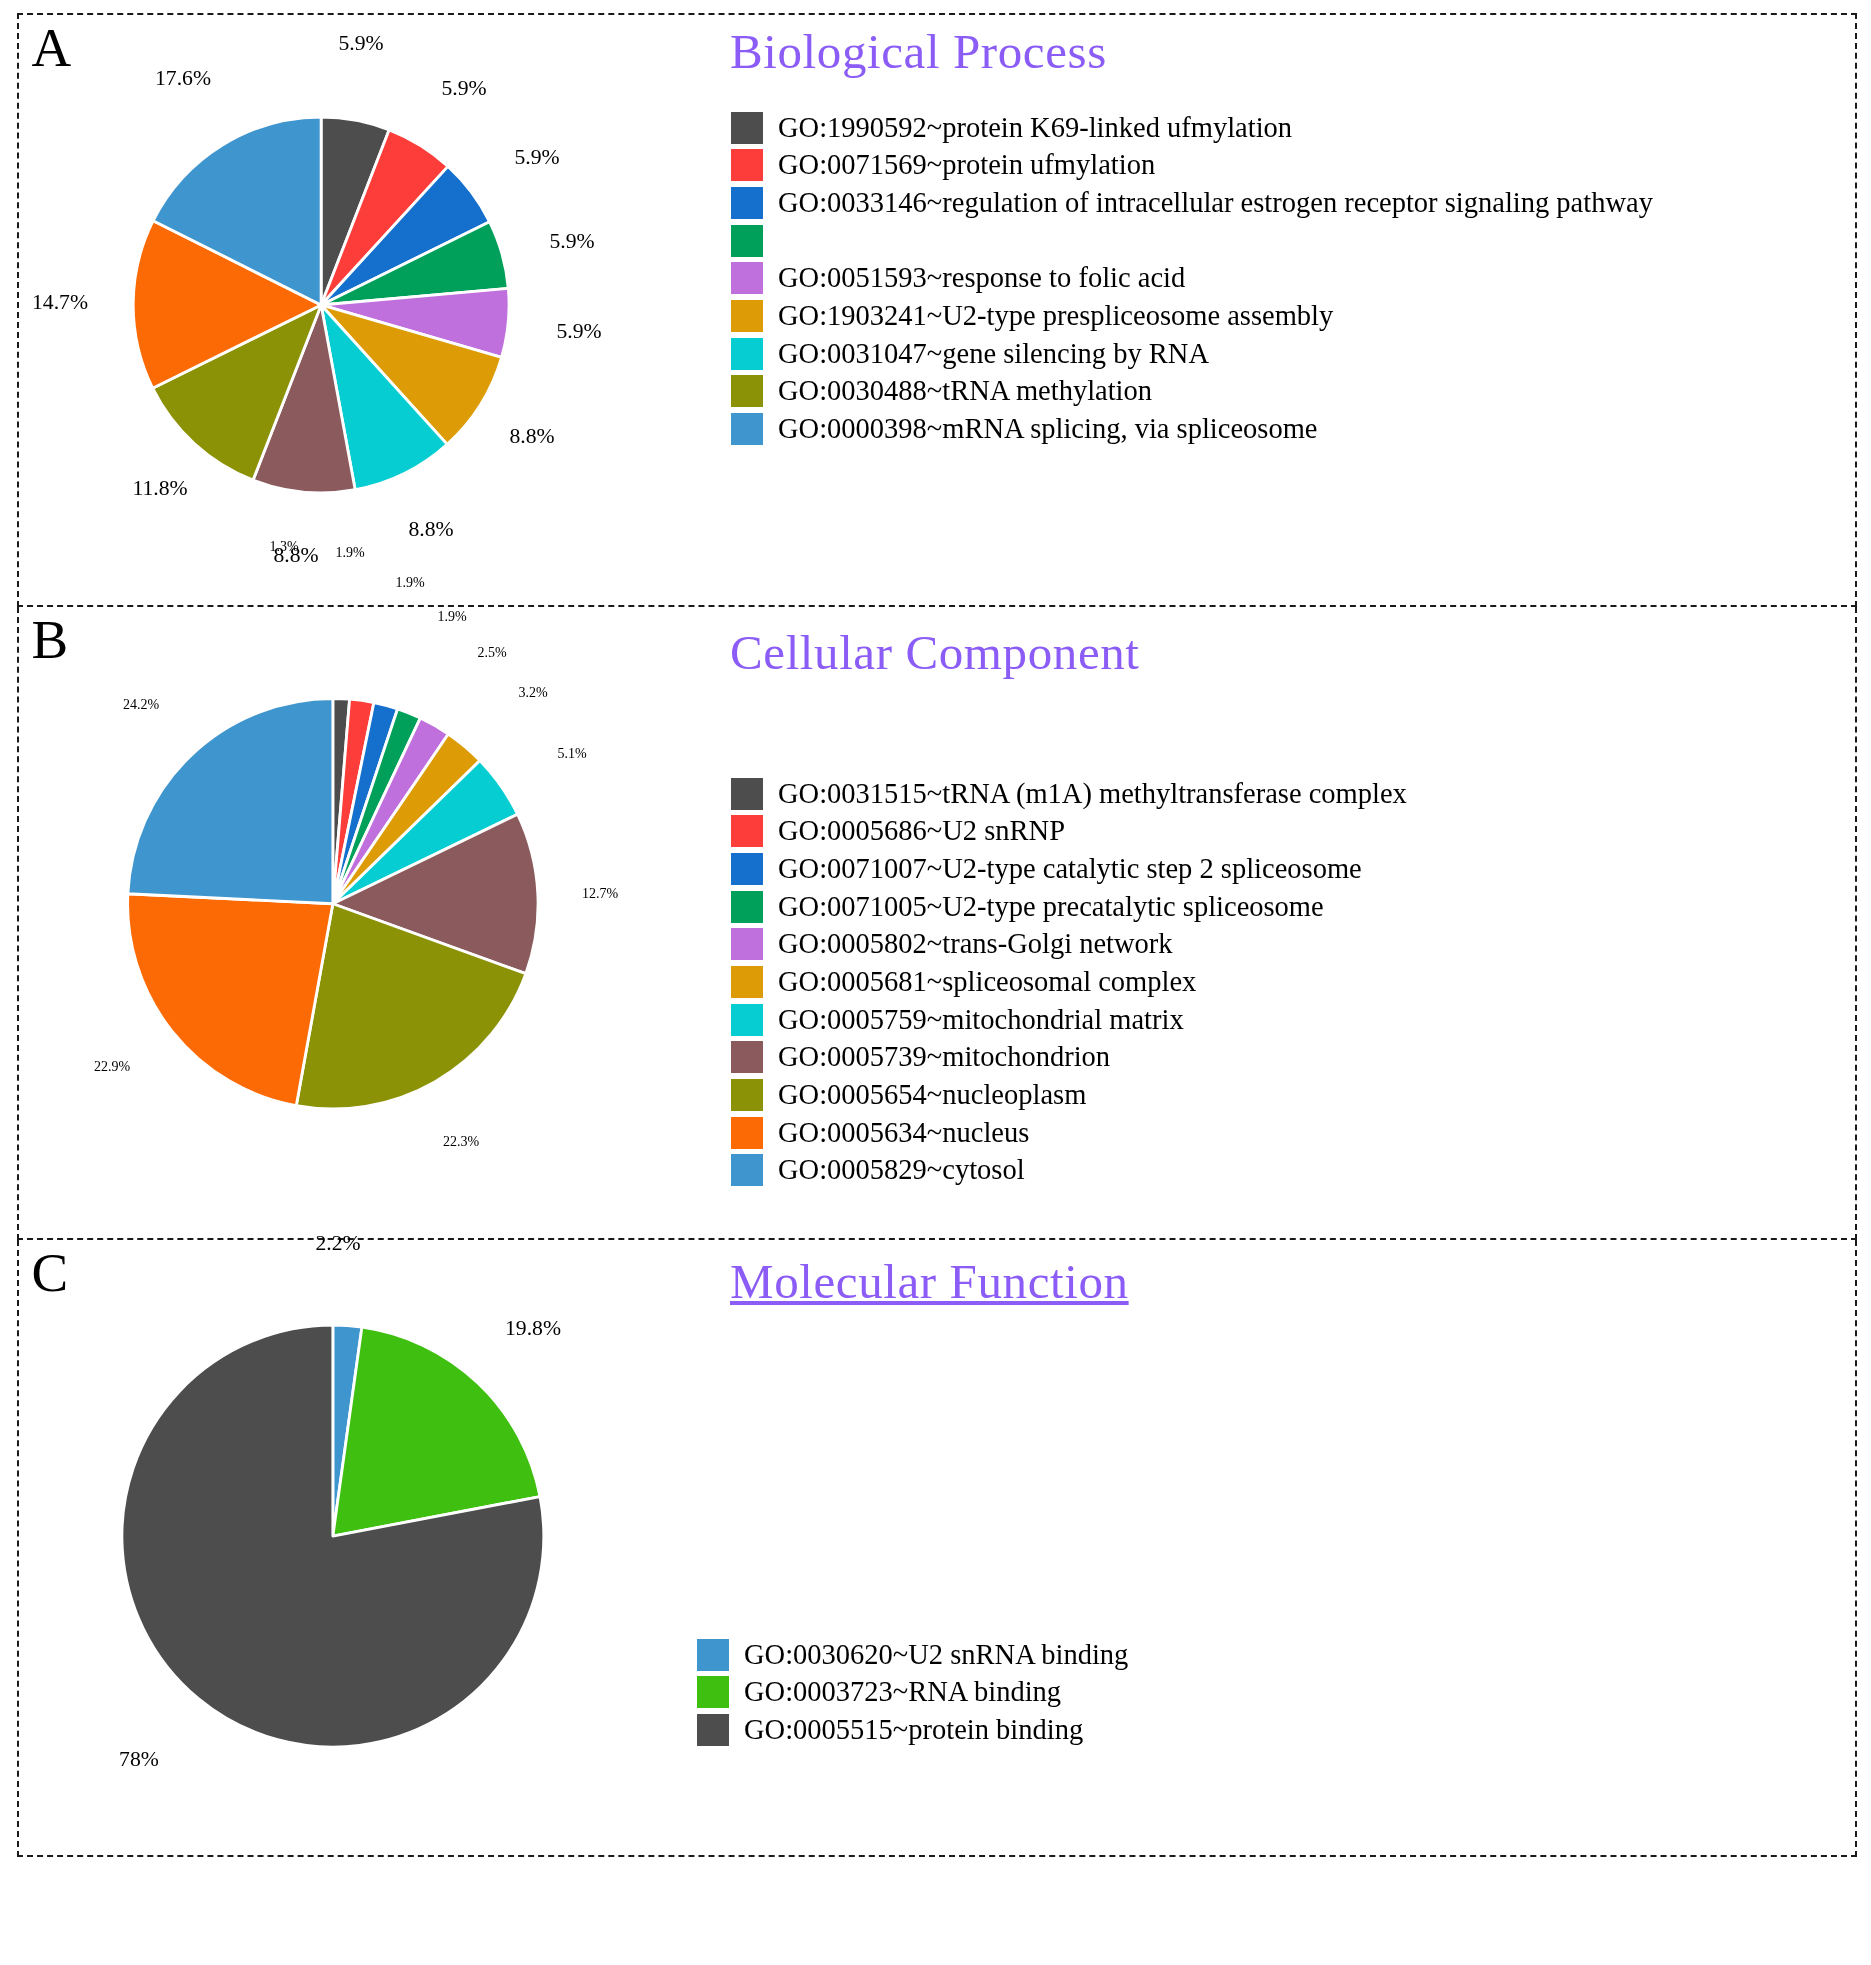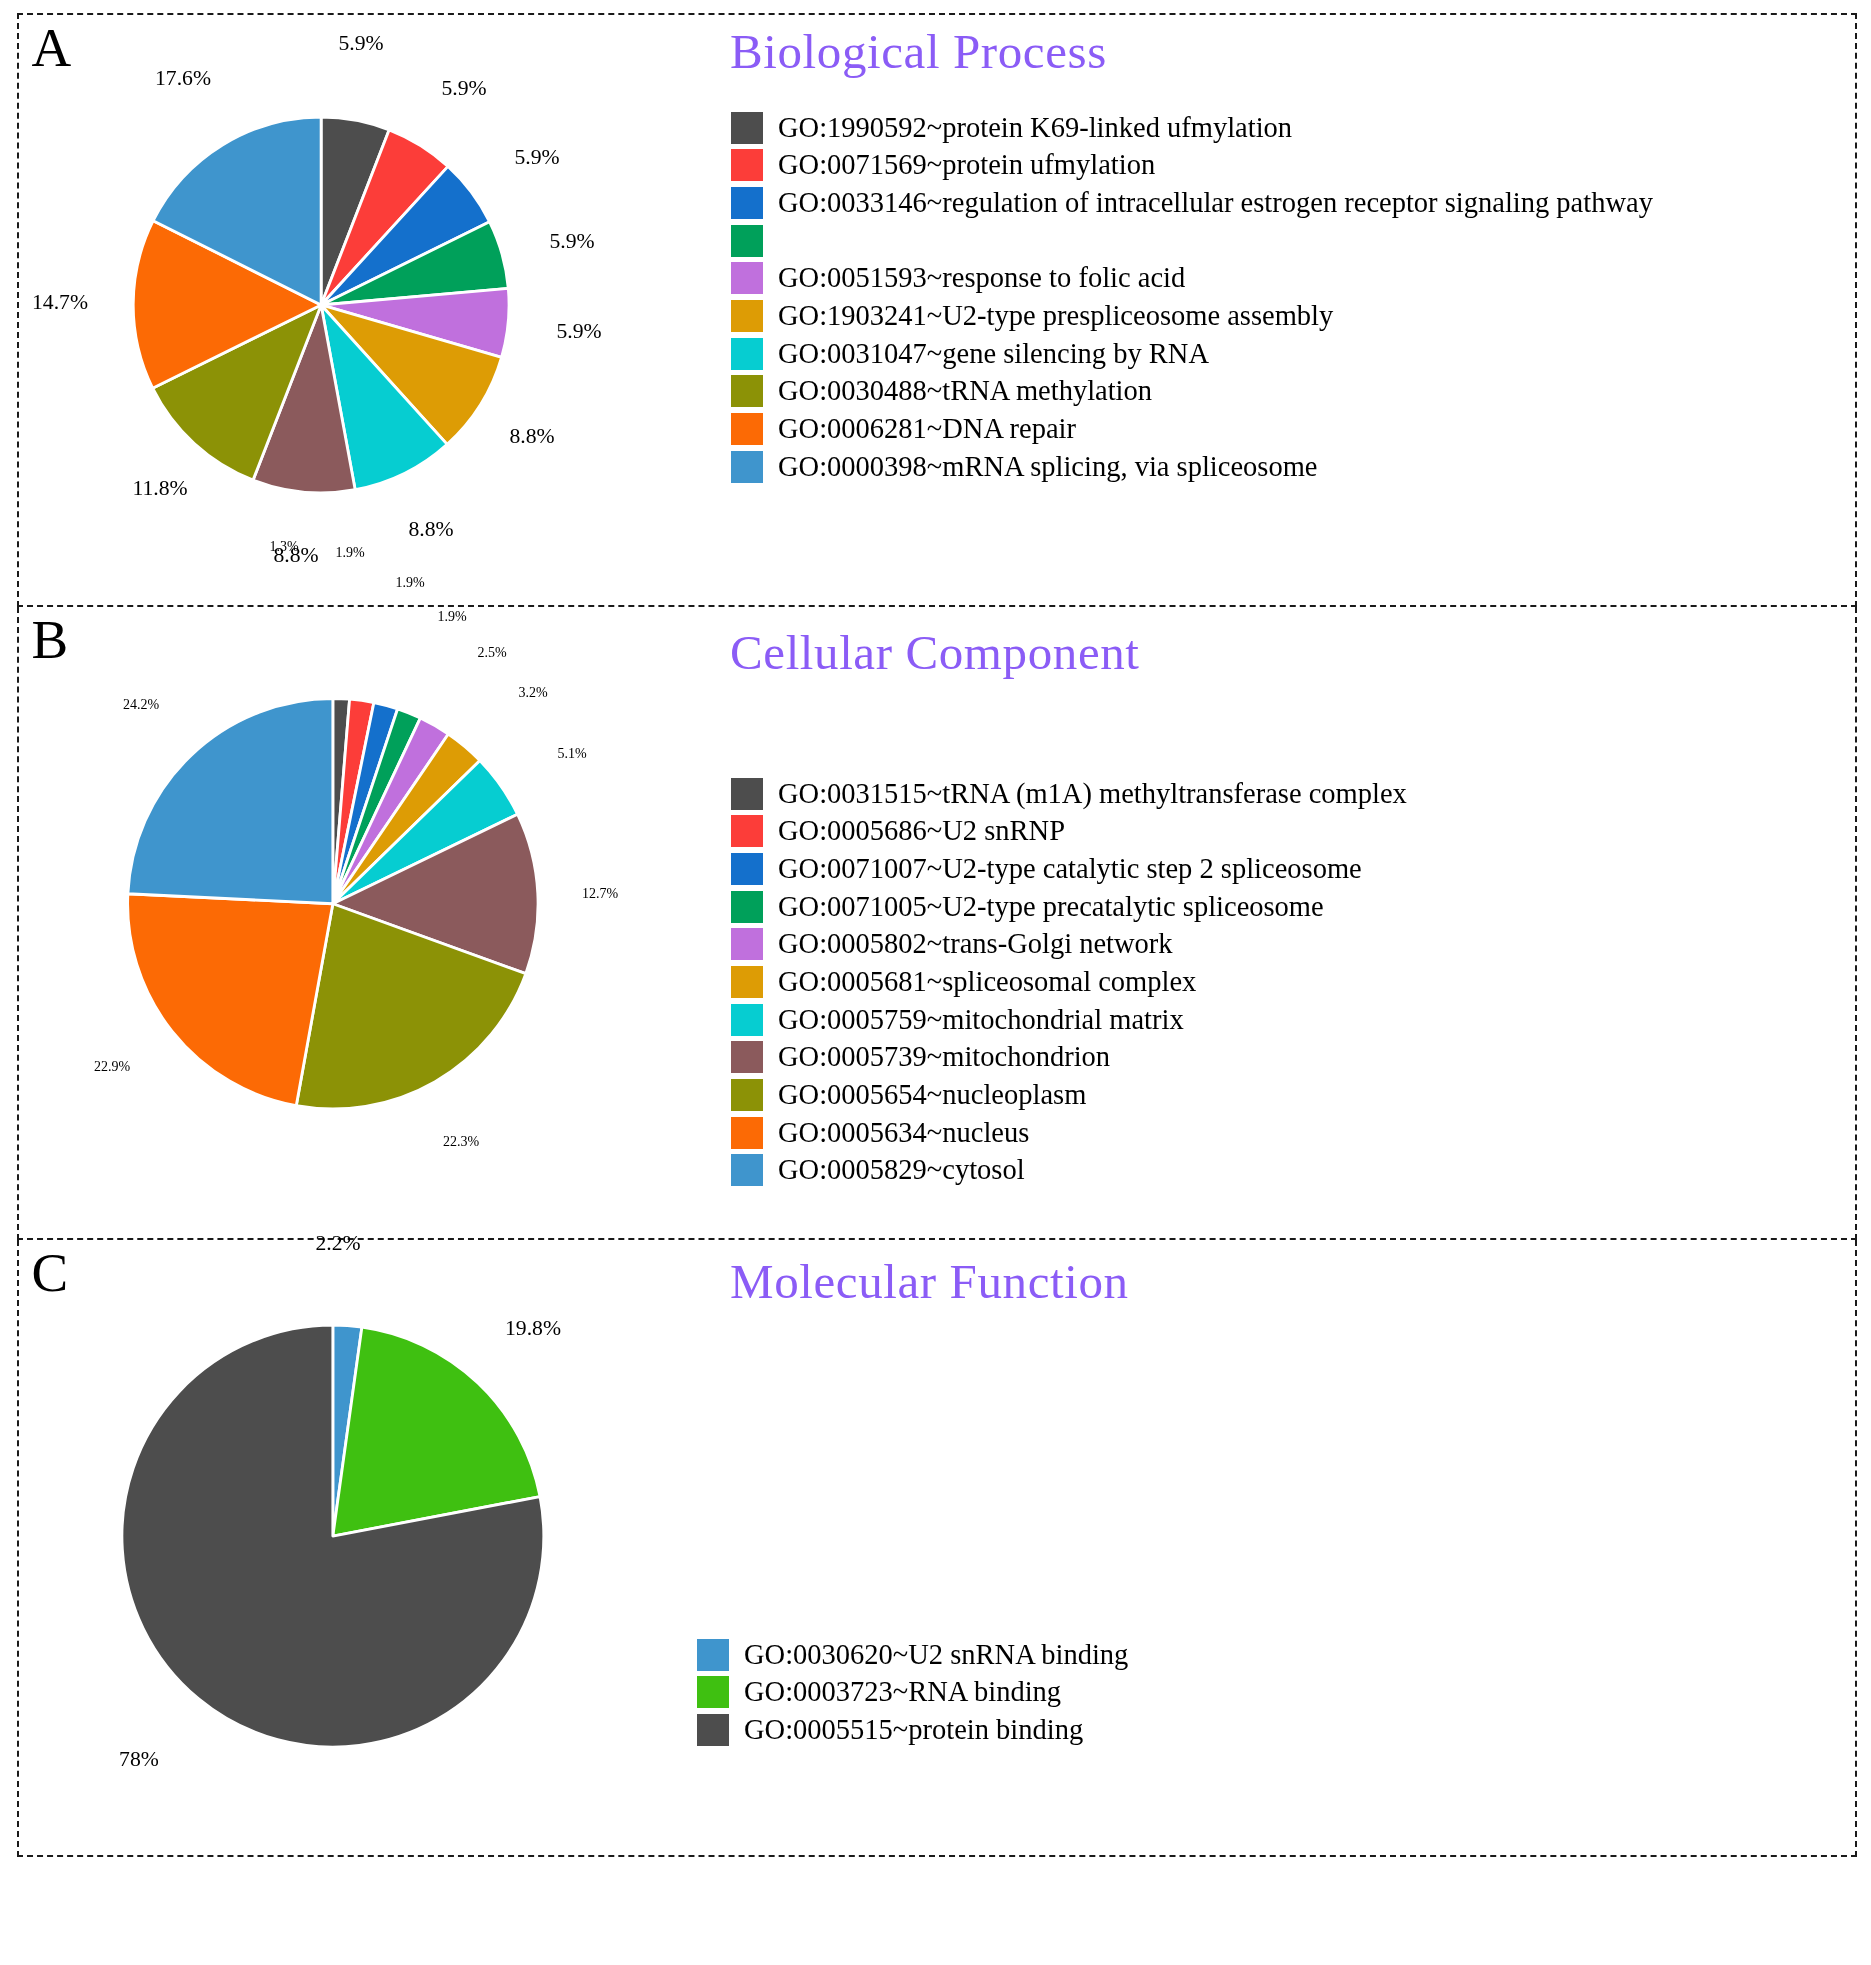--- a/index.html
+++ b/index.html
@@ -147,24 +147,20 @@
         </div>
         <div class="legend-row">
           <span class="legend-swatch" style="background: rgb(6, 205, 209);"></span>
           <span class="legend-label">GO:0031047~gene silencing by RNA</span>
         </div>
         <div class="legend-row">
           <span class="legend-swatch" style="background: rgb(140, 146, 6);"></span>
           <span class="legend-label">GO:0030488~tRNA methylation</span>
         </div>
         <div class="legend-row">
-          <span class="legend-swatch" style="background: rgb(252, 106, 5);"></span>
-          <span class="legend-label">GO:0006281~DNA repair</span>
-        </div>
-        <div class="legend-row">
           <span class="legend-swatch" style="background: rgb(63, 149, 205);"></span>
           <span class="legend-label">GO:0000398~mRNA splicing, via spliceosome</span>
         </div>
       </div>
   </section>
 
   <section class="panel" id="panel-b">
     <div class="panel-letter">B</div>
     <div class="panel-title" style="left:711px; top:21.7px;">Cellular Component</div>
 
@@ -238,21 +234,21 @@
         </div>
         <div class="legend-row">
           <span class="legend-swatch" style="background: rgb(63, 149, 205);"></span>
           <span class="legend-label">GO:0005829~cytosol</span>
         </div>
       </div>
   </section>
 
   <section class="panel" id="panel-c">
     <div class="panel-letter">C</div>
-    <div class="panel-title" style="left:711px; top:17px;">Molecular Function</div>
+    <div class="panel-title" style="left:711px; top:17px;text-decoration:underline;">Molecular Function</div>
 
     <div class="pie-holder" id="pie-c-holder" style="left:63px; top:28.5px; width:610px; height:559px;">
       <svg id="pie-c" width="610" height="559" viewBox="0 0 1070 980">
           <path d="M 440 470 L 440.00 100.00 A 370 370 0 0 1 490.98 103.53 Z" fill="#3f95cd" stroke="#ffffff" stroke-width="5" stroke-linejoin="round"></path>
           <path d="M 440 470 L 490.98 103.53 A 370 370 0 0 1 803.45 400.67 Z" fill="#3fc011" stroke="#ffffff" stroke-width="5" stroke-linejoin="round"></path>
           <path d="M 440 470 L 803.45 400.67 A 370 370 0 1 1 440.00 100.00 Z" fill="#4d4d4d" stroke="#ffffff" stroke-width="5" stroke-linejoin="round"></path>
         </svg>
     <div class="pct-label" style="left: 256px; top: -36px; transform: translate(-50%, -50%); margin-top: 12px;">2.2%</div>
         <div class="pct-label" style="left: 451px; top: 61px; transform: translate(-50%, -50%);">19.8%</div>
         <div class="pct-label" style="left: 57px; top: 492px; transform: translate(-50%, -50%);">78%</div>

